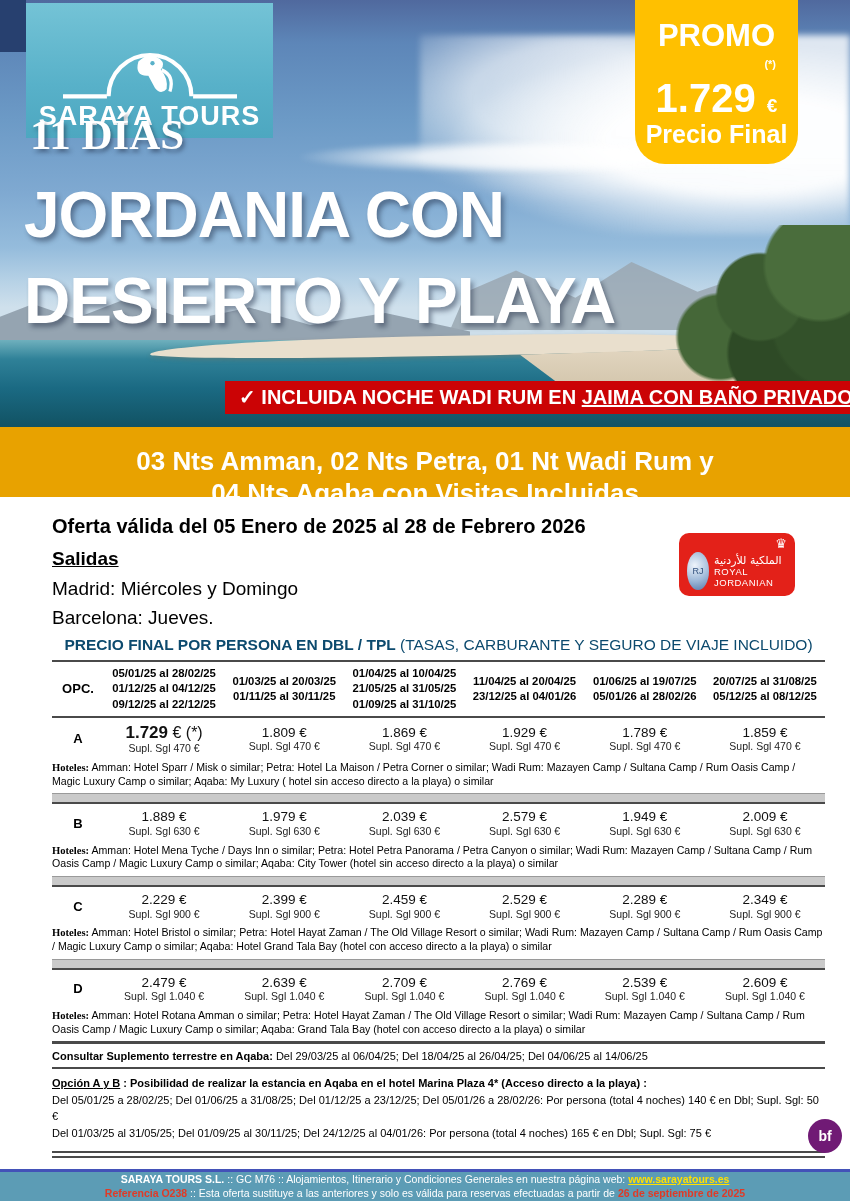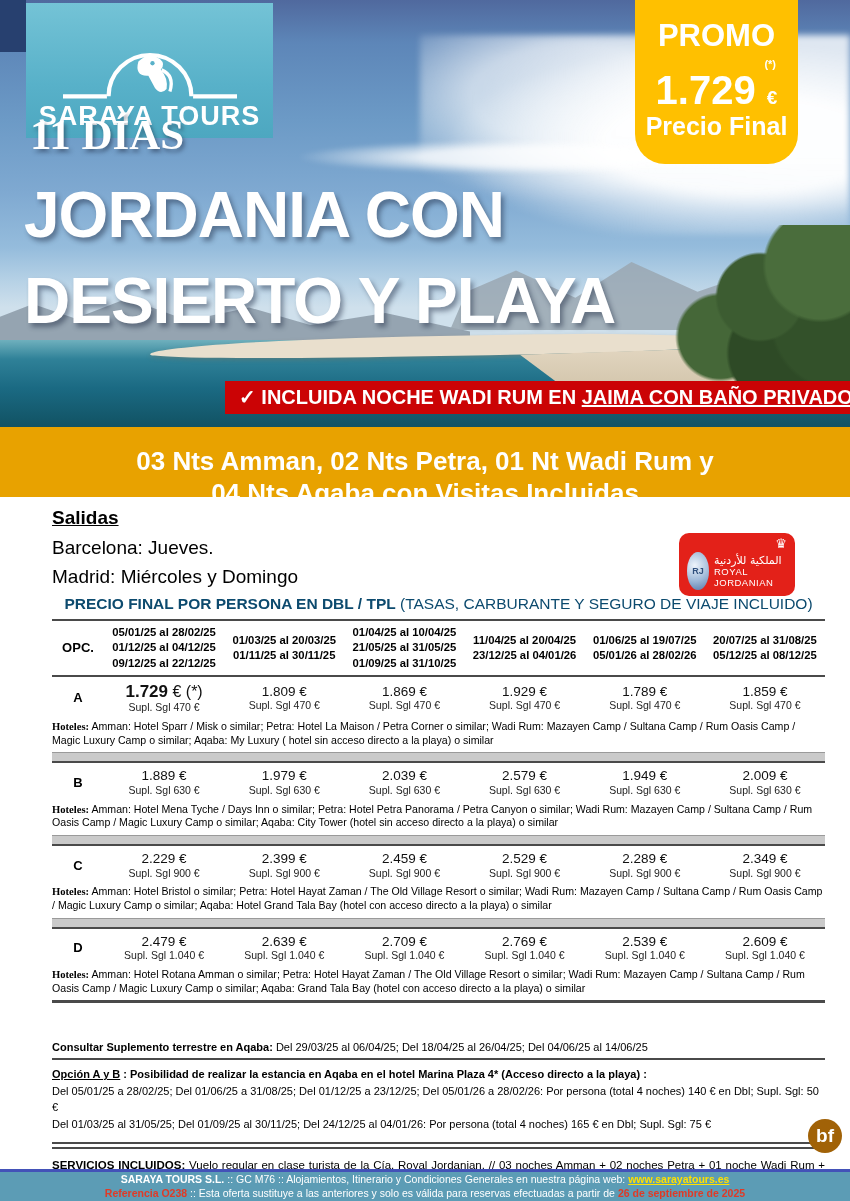--- a/index.html
+++ b/index.html
@@ -36,21 +36,21 @@
   .logo-box{position:absolute;left:26px;top:3px;width:247px;height:135px;
        background:linear-gradient(180deg,#74c3d6 0%,#58b1c9 60%,#4da7c0 100%);
        display:flex;flex-direction:column;align-items:center;justify-content:flex-end;padding-bottom:8px;box-sizing:border-box;}
   .logo-name{color:#fff;font-weight:bold;font-size:27px;letter-spacing:1px;line-height:1;}
   .logo-mark{width:200px;height:58px;}
 
   .promo{position:absolute;left:635px;top:0;width:163px;height:164px;background:#ffc000;
        border-radius:0 0 30px 30px;color:#fff;text-align:center;box-sizing:border-box;padding-top:20px;}
   .promo-label{font-size:31px;font-weight:bold;line-height:1;}
   .promo-ast{font-size:11px;font-weight:bold;text-align:right;padding-right:22px;margin-top:8px;line-height:1;}
-  .promo-price{font-size:40px;font-weight:bold;line-height:1;margin-top:0;}
+  .promo-price{font-size:40px;font-weight:bold;line-height:1;margin-top:8px;}
   .promo-price .cur{font-size:19px;font-weight:bold;}
   .promo-final{font-size:25px;font-weight:bold;line-height:1.15;margin-top:2px;}
 
   .days{position:absolute;left:30px;top:110px;color:#fff;font-size:43px;font-weight:bold;
         text-shadow:2px 3px 4px rgba(25,35,60,.5);font-family:Liberation Serif, serif;}
   .hero-title{position:absolute;left:24px;top:172px;color:#fff;font-weight:bold;font-size:64px;
         line-height:86px;letter-spacing:-1px;text-shadow:3px 4px 5px rgba(25,35,60,.45);white-space:nowrap;}
   .ribbon{position:absolute;left:225px;top:381px;right:0;height:33px;background:#cb0305;color:#fff;
         font-size:20px;font-weight:bold;line-height:33px;padding-left:14px;white-space:nowrap;}
   .ribbon u{text-decoration:underline;}
@@ -62,21 +62,21 @@
   
   .content{padding:10px 25px 0 52px;position:relative;}
   .validity{font-size:20px;font-weight:bold;color:#000;margin:8px 0 10px;}
   .salidas-label{font-size:19px;font-weight:bold;text-decoration:underline;margin-bottom:8px;}
   .salida-line{font-size:19px;margin-bottom:7px;}
   .rj-logo{position:absolute;right:55px;top:36px;width:116px;height:63px;background:#e32119;border-radius:10px;
         color:#fff;box-sizing:border-box;padding:4px 8px;}
   .rj-crown{text-align:right;font-size:13px;line-height:1;}
   .rj-row{display:flex;align-items:center;gap:5px;margin-top:2px;}
   .rj-globe{width:22px;height:38px;border-radius:50%;background:radial-gradient(circle at 35% 35%,#eef4fb,#9db8d8 55%,#5577a8);
-        flex:0 0 22px;display:flex;align-items:center;justify-content:center;color:#31517e;font-size:9px;font-weight:bold;}
+        flex:0 0 22px;display:flex;align-items:center;justify-content:center;color:#31517e;font-size:9px;font-weight:normal;}
   .rj-arabic{font-family:"DejaVu Sans",sans-serif;font-size:11px;line-height:1.2;}
   .rj-name{font-size:9.5px;letter-spacing:.5px;line-height:1.1;}
 
   
   .pt-title{text-align:center;font-size:15.5px;margin:7px 0 6px;color:#0c4a6e;}
   .pt-title b{font-weight:bold;}
   .pt-grid{display:grid;grid-template-columns:52px repeat(6,1fr);align-items:center;}
   .pt-grid.header{border-top:2px solid #4a4a4a;border-bottom:2px solid #4a4a4a;padding:4px 0;}
   .pt-cell{text-align:center;}
   .pt-opc{font-size:13px;font-weight:bold;}
@@ -85,32 +85,32 @@
   .pt-letter{font-size:13px;font-weight:bold;text-align:center;}
   .pt-price{font-size:13.5px;color:#111;line-height:1.15;}
   .pt-price.big{font-size:16px;}
   .pt-price.big b{font-size:17px;font-weight:bold;}
   .pt-suppl{font-size:10.5px;color:#222;line-height:1.2;}
   .pt-hotels{font-size:10.6px;line-height:1.3;margin:3px 0 0;color:#000;}
   .pt-hotels b{font-weight:bold;font-family:Liberation Serif, serif;}
   .pt-sep{height:8px;background:#cacaca;border-top:1px solid #9a9a9a;border-bottom:2px solid #4a4a4a;margin-top:5px;}
   .pt-end{border-top:3px solid #4a4a4a;margin-top:5px;}
 
-  .note-row{font-size:11px;padding:6px 0 5px;border-bottom:2px solid #4a4a4a;margin-top:32px;}
+  .note-row{font-size:11px;padding:6px 0 5px;border-bottom:2px solid #4a4a4a;}
   .note-row b{font-weight:bold;}
   .opcion-block{font-size:11px;padding:6px 0 2px;line-height:1.5;}
   .opcion-title b{font-weight:bold;}
   .opcion-title u{font-weight:bold;text-decoration:underline;}
   .double-rule{border-top:2px solid #4a4a4a;border-bottom:2px solid #4a4a4a;height:3px;margin:8px 0 4px;}
 
   .note{font-size:11.5px;line-height:1.38;text-align:justify;margin:9px 0 0;color:#000;}
   .note b{font-weight:bold;}
 
   .bf-badge{position:absolute;right:8px;bottom:48px;width:34px;height:34px;border-radius:50%;
-        background:#a16207;color:#fff;font-weight:bold;font-size:19px;display:flex;align-items:center;justify-content:center;}
+        background:#701a75;color:#fff;font-weight:bold;font-size:14px;display:flex;align-items:center;justify-content:center;}
 
   
   .footer{position:absolute;left:0;bottom:0;width:100%;height:29px;background:#5c9cb5;
         border-top:3px solid #4352b8;text-align:center;color:#fff;box-sizing:content-box;}
   .f-line{font-size:10.5px;line-height:14px;}
   .f-line b{font-weight:bold;}
   .f-link{color:#ffe100;text-decoration:underline;font-weight:bold;}
   .f-red{color:#e03a26;font-weight:bold;}
 </style>
 </head>
@@ -161,24 +161,25 @@
     <div class="ribbon"><span>✓ </span><span>INCLUIDA NOCHE WADI RUM EN </span><u>JAIMA CON BAÑO PRIVADO</u></div>
   </div>
 
   <div class="nights">
     <div>03 Nts Amman,  02 Nts Petra, 01 Nt Wadi Rum y</div>
     <div>04 Nts Aqaba con Visitas Incluidas</div>
   </div>
 
   <div class="content">
 
+    <div class="validity">Oferta válida del 05 Enero de 2025 al 28 de Febrero 2026</div>
     <div class="salidas-label">Salidas</div>
     <div id="salidas-list">
+        <div class="salida-line">Madrid: Miércoles y Domingo</div>
         <div class="salida-line">Barcelona: Jueves.</div>
-        <div class="salida-line">Madrid: Miércoles y Domingo</div>
       </div>
 
     <div class="rj-logo">
       <div class="rj-crown">♛</div>
       <div class="rj-row">
         <div class="rj-globe">RJ</div>
         <div>
           <div class="rj-arabic">الملكية للأردنية</div>
           <div class="rj-name">ROYAL JORDANIAN</div>
         </div>

